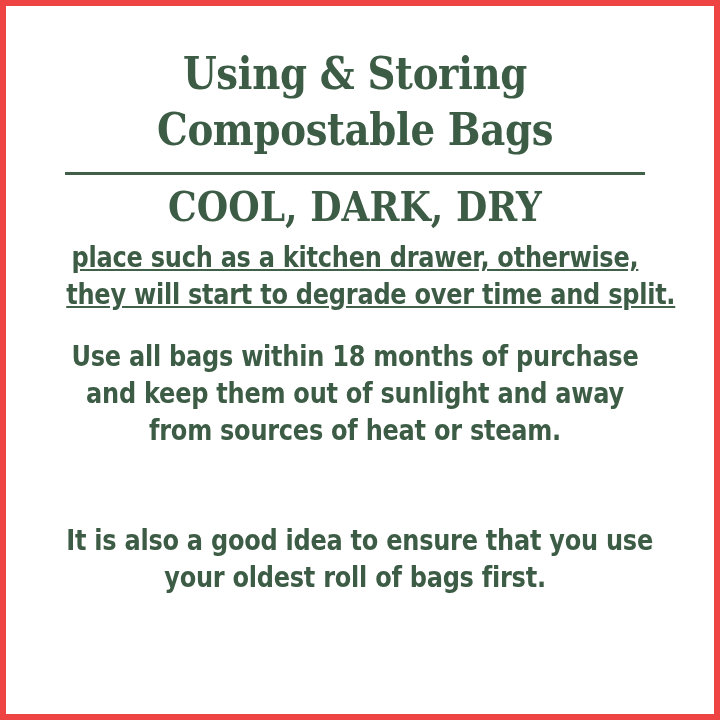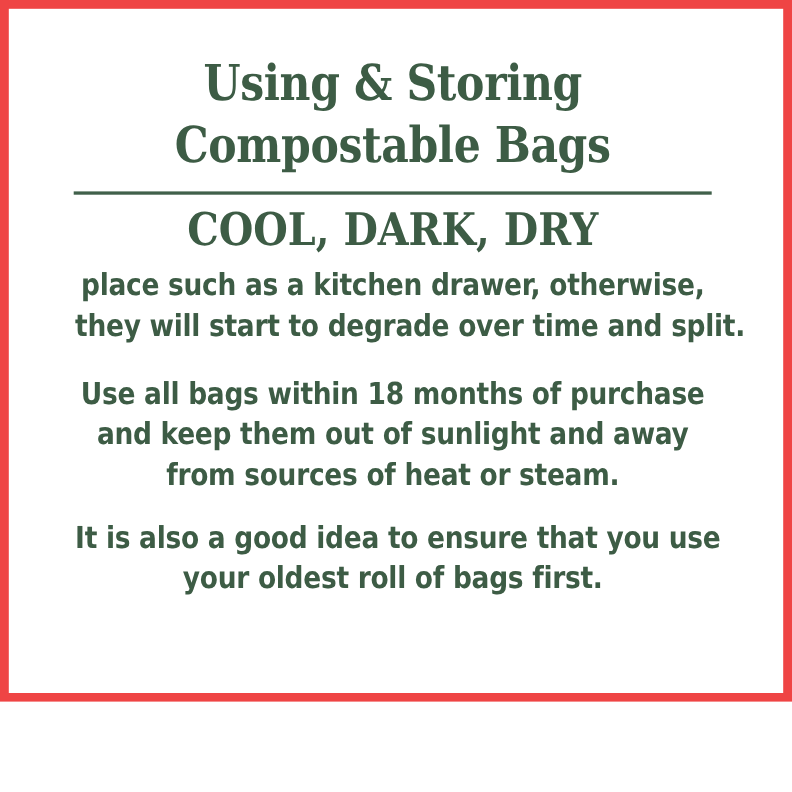--- a/index.html
+++ b/index.html
@@ -8,24 +8,24 @@
     padding: 0;
     background: #ffffff;
   }
   body {
     font-family: "Liberation Sans", sans-serif;
   }
 
   #poster {
     position: relative;
     width: 720px;
-    height: 638px;
+    height: 720px;
     box-sizing: border-box;
     background: #ffffff;
-    border: 8px solid #ef4444;
+    border: 6px solid #ef4444;
     overflow: hidden;
   }
 
   .inner {
     position: absolute;
     left: 0;
     top: 0;
     width: 698px;
     height: 698px;
     display: flex;
@@ -83,23 +83,23 @@
     line-height: 56px;
     color: #3d5c45;
     letter-spacing: 0px;
     transform: scaleX(0.88);
     transform-origin: center center;
     white-space: nowrap;
   }
 
   #para-intro   { margin-top: 17px; }
   #para-emph    { margin-top: 4px; text-align: center; }
-  #para-cont    { margin-top: 4px; }
+  #para-cont    { margin-top: 4px; text-decoration: underline; }
   #para-two     { margin-top: 25px; }
-  #para-three   { margin-top: 20px; }
+  #para-three   { margin-top: 73px; }
 </style>
 </head>
 <body>
 
 <div id="poster">
   <div class="inner">
 
     <div class="title-block">
       <div class="title-line">Using &amp; Storing</div>
       <div class="title-line">Compostable Bags</div>

